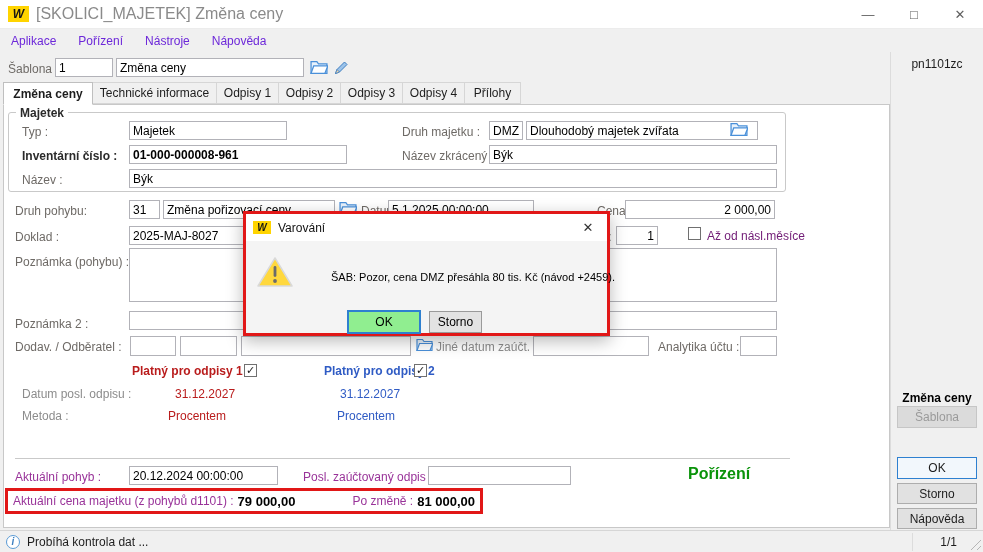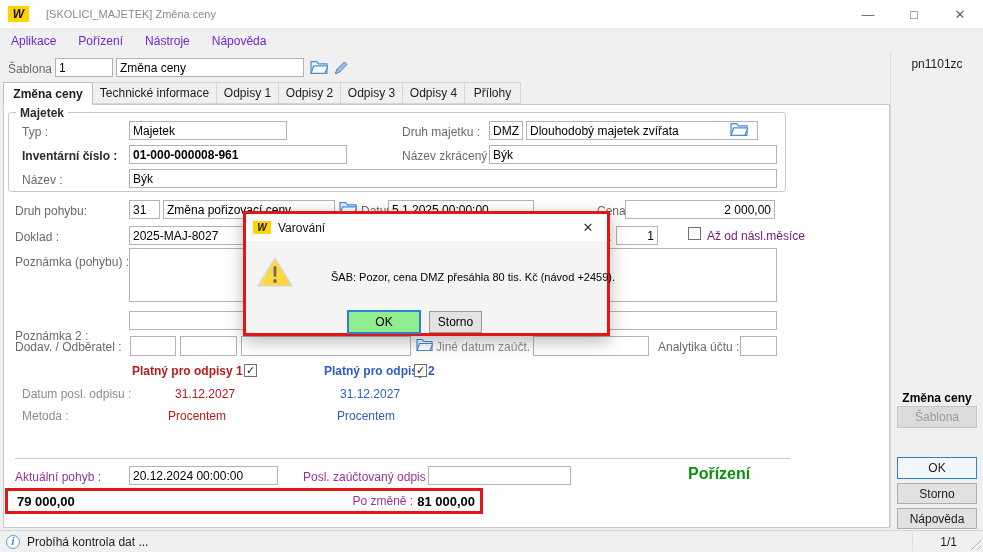--- a/index.html
+++ b/index.html
@@ -9,21 +9,21 @@
     font-family:"Liberation Sans", sans-serif; background:#f0f0f0;
     -webkit-font-smoothing:antialiased;
   }
 
   
   .titlebar { position:absolute; left:0; top:0; width:983px; height:29px;
     background:#ffffff; border-bottom:1px solid #ececec; display:flex; align-items:center; }
   .app-logo { width:21px; height:16px; background:#ffd400; color:#151515; font-weight:bold;
     font-style:italic; font-size:12px; display:flex; align-items:center; justify-content:center;
     margin-left:8px; flex:0 0 auto; }
-  .title-text { color:#8a8a8a; font-size:11px; margin-left:17px; white-space:nowrap; }
+  .title-text { color:#8a8a8a; font-size:16px; margin-left:7px; white-space:nowrap; }
   .win-controls { margin-left:auto; display:flex; height:100%; }
   .win-btn { width:46px; height:100%; display:flex; align-items:center; justify-content:center;
     color:#5f5f5f; font-size:13px; }
 
   
   .menubar { position:absolute; left:0; top:29px; width:983px; height:23px;
     background:#f0f0f0; display:flex; align-items:center; }
   .menu-item { color:#6d28d9; font-size:12px; padding:0 11px; white-space:nowrap; }
 
   
@@ -92,21 +92,21 @@
   #lbl-cena     { left:597px; top:204px; }
   #fld-cena     { left:625px; top:200px; width:150px; }
   #lbl-doklad   { left:15px;  top:230px; }
   #fld-doklad   { left:129px; top:226px; width:149px; }
   #lbl-kusy     { left:599px; top:230px; }
   #fld-kusy     { left:616px; top:226px; width:42px; }
   #chk-azod     { left:688px; top:227px; }
   #lbl-azod     { left:707px; top:229px; color:#701a75; }
   #lbl-pozn     { left:15px;  top:255px; }
   #ta-pozn      { left:129px; top:248px; width:648px; height:54px; }
-  #lbl-pozn2    { left:15px;  top:329px; }
+  #lbl-pozn2    { left:15px;  top:317px; }
   #fld-pozn2    { left:129px; top:311px; width:648px; }
   #lbl-dodav    { left:15px;  top:340px; }
   #fld-dodav1   { left:130px; top:336px; width:46px; height:20px; }
   #fld-dodav2   { left:180px; top:336px; width:57px; height:20px; }
   #fld-dodav3   { left:241px; top:336px; width:170px; height:20px; }
   #ico-jine     { left:416px; top:337px; }
   #lbl-jine     { left:436px; top:340px; color:#8c8c8c; }
   #fld-jine     { left:533px; top:336px; width:116px; height:20px; }
   #lbl-analytika{ left:658px; top:340px; }
   #fld-analytika{ left:740px; top:336px; width:37px; height:20px; }
@@ -311,20 +311,21 @@
 <div class="odp-val blue" id="val-metoda2">Procentem</div>
 
 <div class="hr1"></div>
 <div class="lbl purple" id="lbl-poslpoh">Aktuální pohyb :</div>
 <input class="fld" id="fld-poslpoh" readonly="" value="20.12.2024 00:00:00" style="">
 <div class="lbl purple" id="lbl-poslodp">Posl. zaúčtovaný odpis :</div>
 <input class="fld" id="fld-poslodp" readonly="" style="">
 <div id="val-stav">Pořízení</div>
 
 <div class="redbox">
+  <span class="purple-t">Aktuální cena majetku  (z pohybů d1101) :</span>
   <span class="val-b">79 000,00</span>
   <span class="spacer"></span>
   <span class="purple-t">Po změně :</span>
   <span class="val-b">81 000,00</span>
 </div>
 
 <div class="vsep"></div>
 <div id="panel-code">pn1101zc</div>
 <div id="panel-title">Změna ceny</div>
 <button class="btn" id="btn-polozky">Šablona</button>

